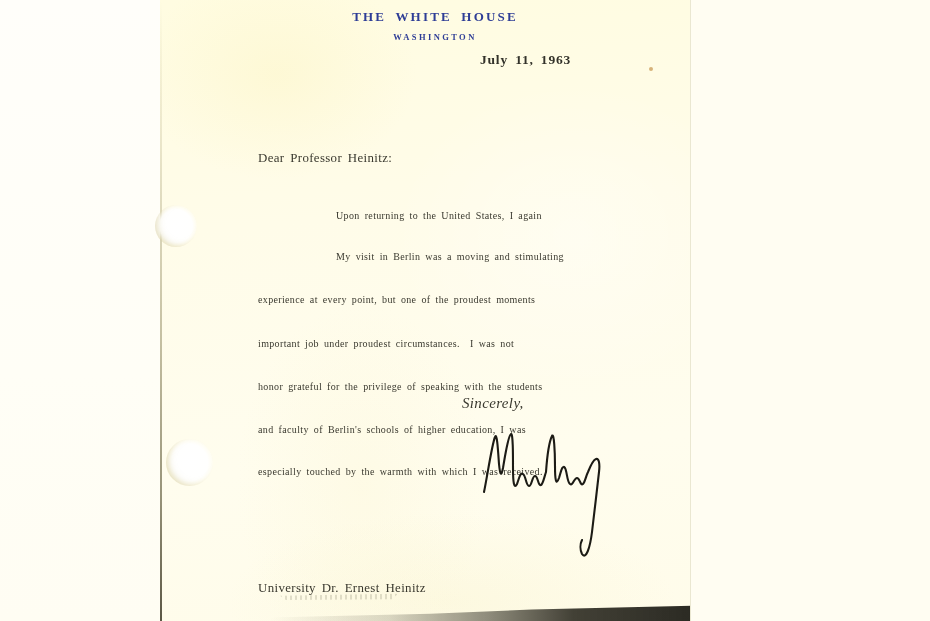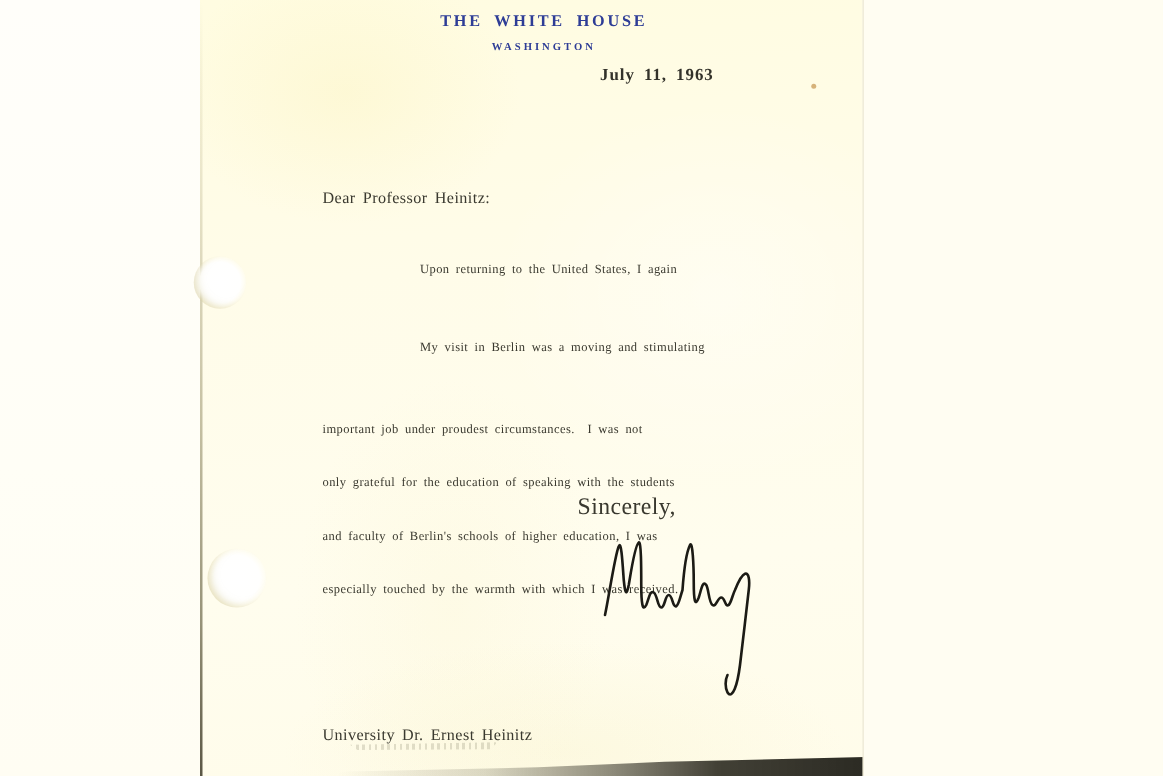--- a/index.html
+++ b/index.html
@@ -58,25 +58,25 @@
     margin-top:7px; font-size:8.5px; font-weight:bold; letter-spacing:2.4px;
   }
   .typed { color:#3a392f; letter-spacing:0.35px; word-spacing:2.2px; white-space:pre; }
   .date-line {
     position:absolute; left:287px; top:52px;
     font-size:13.5px; font-weight:bold; color:#33322a; letter-spacing:0.8px; word-spacing:3px;margin-left:33px;
   }
   .salutation { position:absolute; left:98px; top:151px; font-size:12.9px;text-align:center; }
   .para { position:absolute; left:98px; width:400px; font-size:10px; line-height:14.2px; }
   .para-1 { top:181px; }
-  .para-2 { top:244px;font-family:Liberation Serif, serif; }
+  .para-2 { top:222px;font-family:Liberation Serif, serif; }
   .para-3 { top:309px; }
   .line.indent { text-indent:78px; }
   .underlined-word { text-decoration:underline; text-underline-offset:2px; }
-  .closing { position:absolute; left:302px; top:395px; font-size:19px; }
+  .closing { position:absolute; left:302px; top:395px; font-size:15px;font-style:italic; }
   .signature-svg { position:absolute; left:280px; top:420px; }
   .recipient { position:absolute; left:98px; top:553px; font-size:12.9px; line-height:14.2px; }
 
   .bottom-shadow {
     position:absolute; left:110px; top:605px; width:422px; height:16px;
     background:linear-gradient(90deg,
       rgba(60,58,45,0.00) 0%,
       rgba(60,58,45,0.18) 28%,
       rgba(50,48,37,0.55) 52%,
       rgba(40,38,29,0.88) 72%,
@@ -109,25 +109,26 @@
   <div class="date-line typed">July 11, 1963</div>
 
   <div class="salutation typed">Dear Professor Heinitz:</div>
 
   <div class="para para-1 typed">
     <div class="line indent">Upon returning to the United States, I again</div>
   </div>
 
   <div class="para para-2 typed">
     <div class="line indent">My visit in Berlin was a moving and stimulating</div>
+    <div class="line">experience at every point, but one of the proudest moments</div>
   </div>
 
   <div class="para para-3 typed">
     <div class="line">important job under proudest circumstances.  I was not</div>
-    <div class="line">only grateful for the education of speaking with the students</div>
+    <div class="line">honor grateful for the privilege of speaking with the students</div>
     <div class="line">and faculty of Berlin's schools of higher education, I was</div>
     <div class="line">especially touched by the warmth with which I was received.</div>
   </div>
 
   <div class="closing typed">Sincerely,</div>
 
   <svg class="signature-svg" width="190" height="145" viewBox="0 0 190 145" fill="none">
     <path d="M 44 72
              C 47 58, 52 24, 55 17
              C 57 12, 58 30, 59 44

